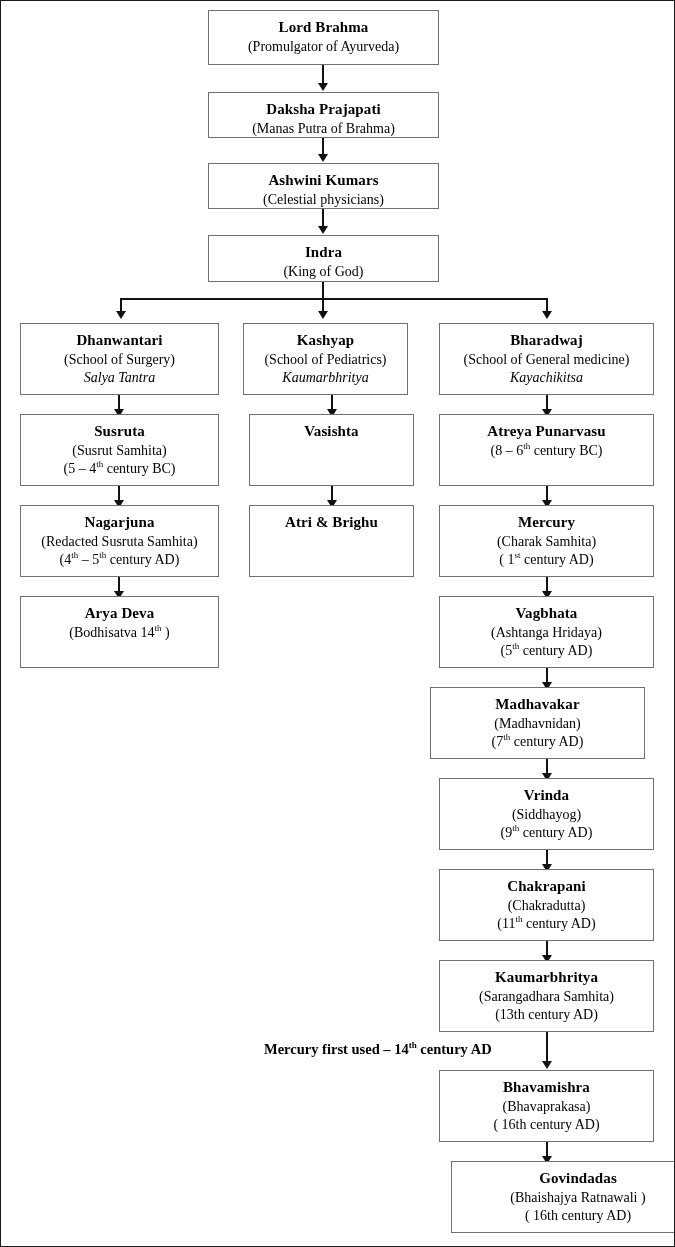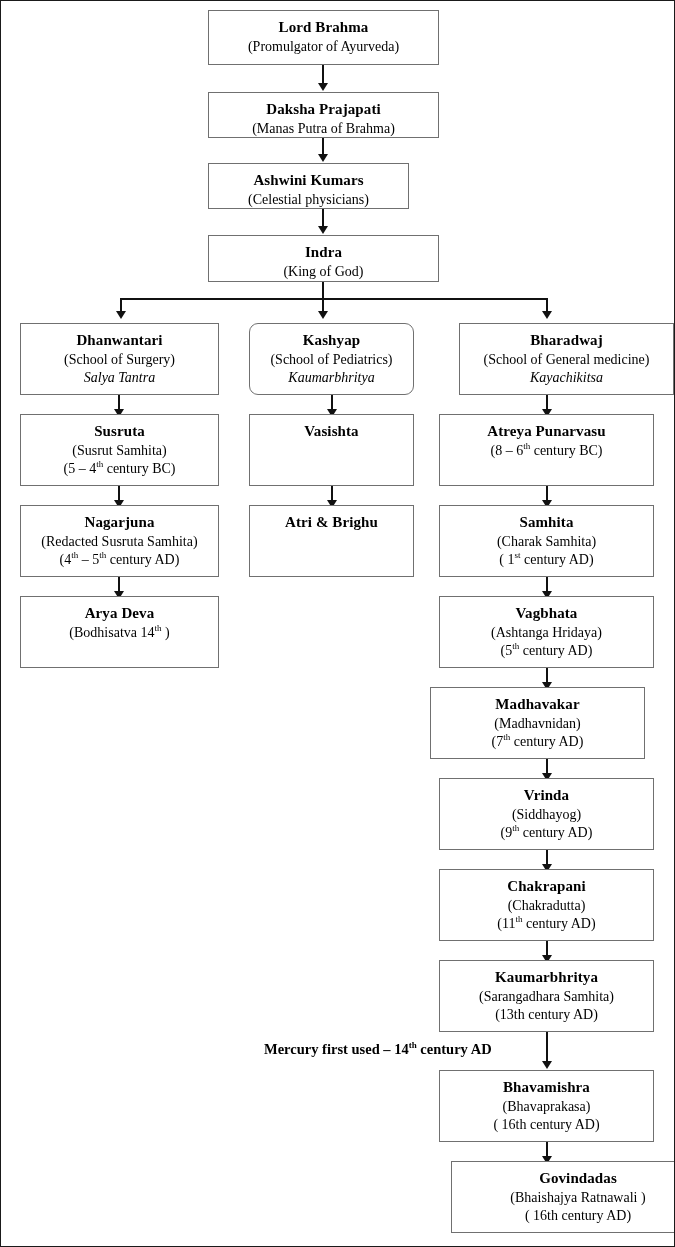--- a/index.html
+++ b/index.html
@@ -78,21 +78,21 @@
   <div class="vline" style="left:321px;top:64px;height:21px;"></div>
   <div class="arrow" style="left:317px;top:82px;"></div>
 
   <div class="node" style="left:207px;top:91px;width:231px;height:46px;">
     <div class="t">Daksha Prajapati</div>
     <div class="s">(Manas Putra of Brahma)</div>
   </div>
   <div class="vline" style="left:321px;top:137px;height:20px;"></div>
   <div class="arrow" style="left:317px;top:153px;"></div>
 
-  <div class="node" style="left:207px;top:162px;width:201px;height:46px;">
+  <div class="node" style="left:207px;top:162px;width:231px;height:46px;">
     <div class="t">Ashwini Kumars</div>
     <div class="s">(Celestial physicians)</div>
   </div>
   <div class="vline" style="left:321px;top:208px;height:21px;"></div>
   <div class="arrow" style="left:317px;top:225px;"></div>
 
   <div class="node" style="left:207px;top:234px;width:231px;height:47px;">
     <div class="t">Indra</div>
     <div class="s">(King of God)</div>
   </div>
@@ -128,55 +128,55 @@
     <div class="s"><span>(4</span><sup>th</sup><span> – 5</span><sup>th</sup><span> century AD)</span></div>
   </div>
   <div class="vline" style="left:117px;top:576px;height:17px;"></div>
   <div class="arrow" style="left:113px;top:590px;"></div>
 
   <div class="node" style="left:19px;top:595px;width:199px;height:72px;">
     <div class="t">Arya Deva</div>
     <div class="s"><span>(Bodhisatva 14</span><sup>th</sup><span> )</span></div>
   </div>
 
-  <div class="node" style="left:248px;top:322px;width:165px;height:72px;border-radius:9px;">
+  <div class="node" style="left:242px;top:322px;width:165px;height:72px;">
     <div class="t">Kashyap</div>
     <div class="s">(School of Pediatrics)</div>
     <div class="s ital">Kaumarbhritya</div>
   </div>
   <div class="vline" style="left:330px;top:394px;height:17px;"></div>
   <div class="arrow" style="left:326px;top:408px;"></div>
 
   <div class="node" style="left:248px;top:413px;width:165px;height:72px;">
     <div class="t">Vasishta</div>
   </div>
   <div class="vline" style="left:330px;top:485px;height:17px;"></div>
   <div class="arrow" style="left:326px;top:499px;"></div>
 
   <div class="node" style="left:248px;top:504px;width:165px;height:72px;">
     <div class="t">Atri &amp; Brighu</div>
   </div>
 
-  <div class="node" style="left:438px;top:322px;width:215px;height:72px;margin-left:20px;">
+  <div class="node" style="left:438px;top:322px;width:215px;height:72px;">
     <div class="t">Bharadwaj</div>
     <div class="s">(School of General medicine)</div>
     <div class="s ital">Kayachikitsa</div>
   </div>
   <div class="vline" style="left:545px;top:394px;height:17px;"></div>
   <div class="arrow" style="left:541px;top:408px;"></div>
 
   <div class="node" style="left:438px;top:413px;width:215px;height:72px;">
     <div class="t">Atreya Punarvasu</div>
     <div class="s"><span>(8 – 6</span><sup>th</sup><span> century BC)</span></div>
   </div>
   <div class="vline" style="left:545px;top:485px;height:17px;"></div>
   <div class="arrow" style="left:541px;top:499px;"></div>
 
   <div class="node" style="left:438px;top:504px;width:215px;height:72px;">
-    <div class="t">Samhita</div>
+    <div class="t">Mercury</div>
     <div class="s">(Charak Samhita)</div>
     <div class="s"><span>( 1</span><sup>st</sup><span> century AD)</span></div>
   </div>
   <div class="vline" style="left:545px;top:576px;height:17px;"></div>
   <div class="arrow" style="left:541px;top:590px;"></div>
 
   <div class="node" style="left:438px;top:595px;width:215px;height:72px;">
     <div class="t">Vagbhata</div>
     <div class="s">(Ashtanga Hridaya)</div>
     <div class="s"><span>(5</span><sup>th</sup><span> century AD)</span></div>

